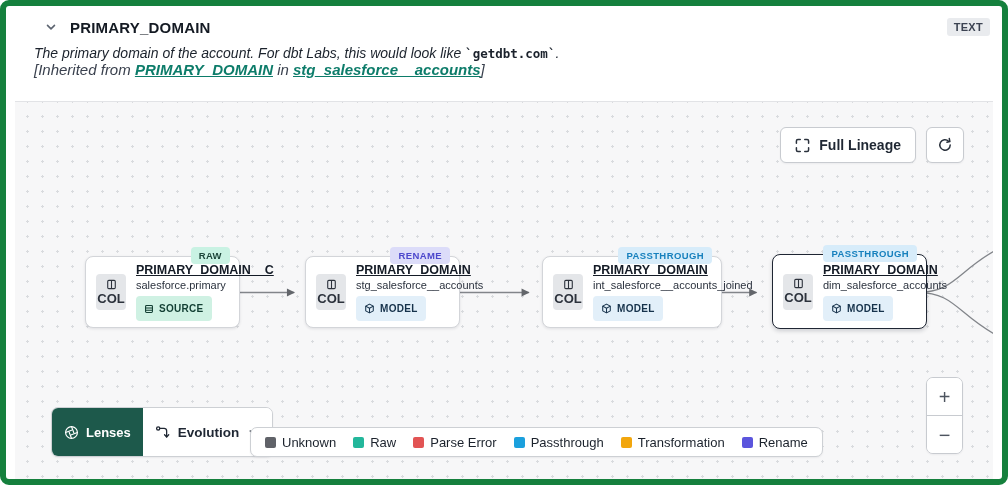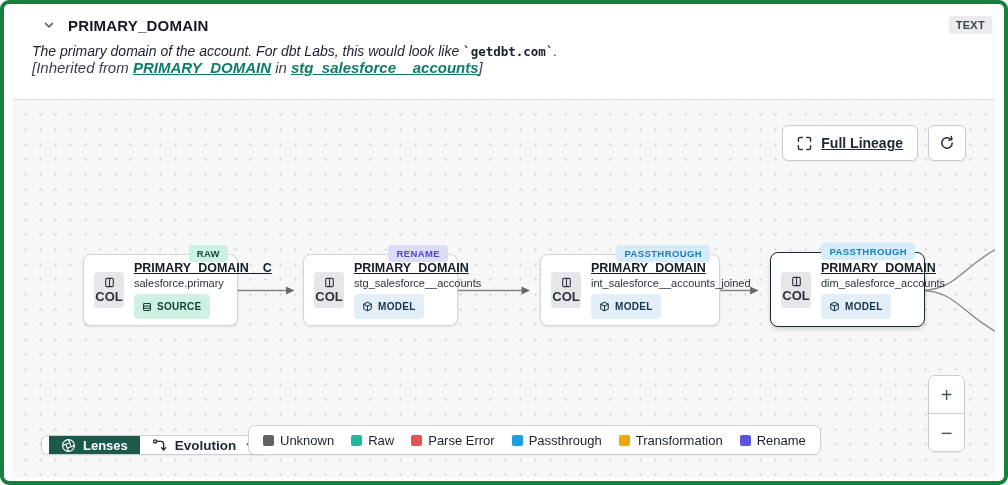--- a/index.html
+++ b/index.html
@@ -1,21 +1,21 @@
 <!DOCTYPE html>
 <html><head>
 <meta charset="utf-8">
 <style>
   * { box-sizing: border-box; margin: 0; padding: 0; }
   html, body { width: 1008px; height: 485px; background: #fff; }
   body { font-family: "Liberation Sans", sans-serif; color: #1b222c; position: relative; }
 
   .panel {
     position: absolute; inset: 0;
-    border: 4px solid #15803d; border-radius: 9px;
+    border: 6px solid #15803d; border-radius: 9px;
     background: #fff; overflow: hidden;
   }
 
   
   .header { padding: 12px 12px 0 28px; height: 95px; }
   .header-row { display: flex; align-items: center; margin-left: 8px; }
   .collapse-btn {
     background: none; border: none; cursor: pointer; color: #5c6470;
     width: 18px; height: 18px; display: flex; align-items: center; justify-content: center;
   }
@@ -39,21 +39,20 @@
     background-image: radial-gradient(circle, #d9dbde 1px, transparent 1.2px);
     background-size: 15px 15px; background-position: 5px 7px;
     overflow: hidden;
   }
   .edges { position: absolute; inset: 0; width: 100%; height: 100%; }
 
   .btn {
     background: #fff; border: 1px solid #c8cbd0; border-radius: 6px; cursor: pointer;
     color: #2a313c; display: flex; align-items: center; justify-content: center;
     box-shadow: 0 1px 2px rgba(16,24,40,.05);
-    text-decoration: underline;
   }
   .full-lineage-btn {
     position: absolute; top: 25px; right: 77px; height: 36px; padding: 0 14px; gap: 9px;
     font-size: 14px; font-weight: 600; color: #1f2733;
   }
   .refresh-btn { position: absolute; top: 25px; right: 29px; width: 38px; height: 36px; }
 
   
   .node {
     position: absolute; top: 154px; height: 72px; background: #fff;
@@ -91,24 +90,23 @@
     box-shadow: 0 1px 2px rgba(16,24,40,.05);
   }
   .zoom-ctrl button {
     display: block; width: 100%; height: 37px; background: #fff; border: none; cursor: pointer;
     font-size: 20px; color: #4d545f; line-height: 1;
   }
   .zoom-ctrl .divider { height: 1px; background: #c8cbd0; }
 
   
   .lens-group {
-    position: absolute; left: 28px; bottom: 23px; height: 20px; display: flex;
+    position: absolute; left: 36px; bottom: 23px; height: 50px; display: flex;
     border: 1px solid #cdd0d4; border-radius: 7px; overflow: hidden; background: #fff;
     box-shadow: 0 1px 2px rgba(16,24,40,.06);
-    padding-left: 7px;
   }
   .lenses-btn {
     border: none; cursor: pointer; color: #fff; display: flex; align-items: center; gap: 7px;
     padding: 0 12px; font-size: 13px; font-weight: 700;
   }
   .lens-select {
     border: none; background: #fff; cursor: pointer; display: flex; align-items: center; gap: 8px;
     padding: 0 12px; font-size: 13.5px; font-weight: 600; color: #1f2733;
   }
   .legend {

